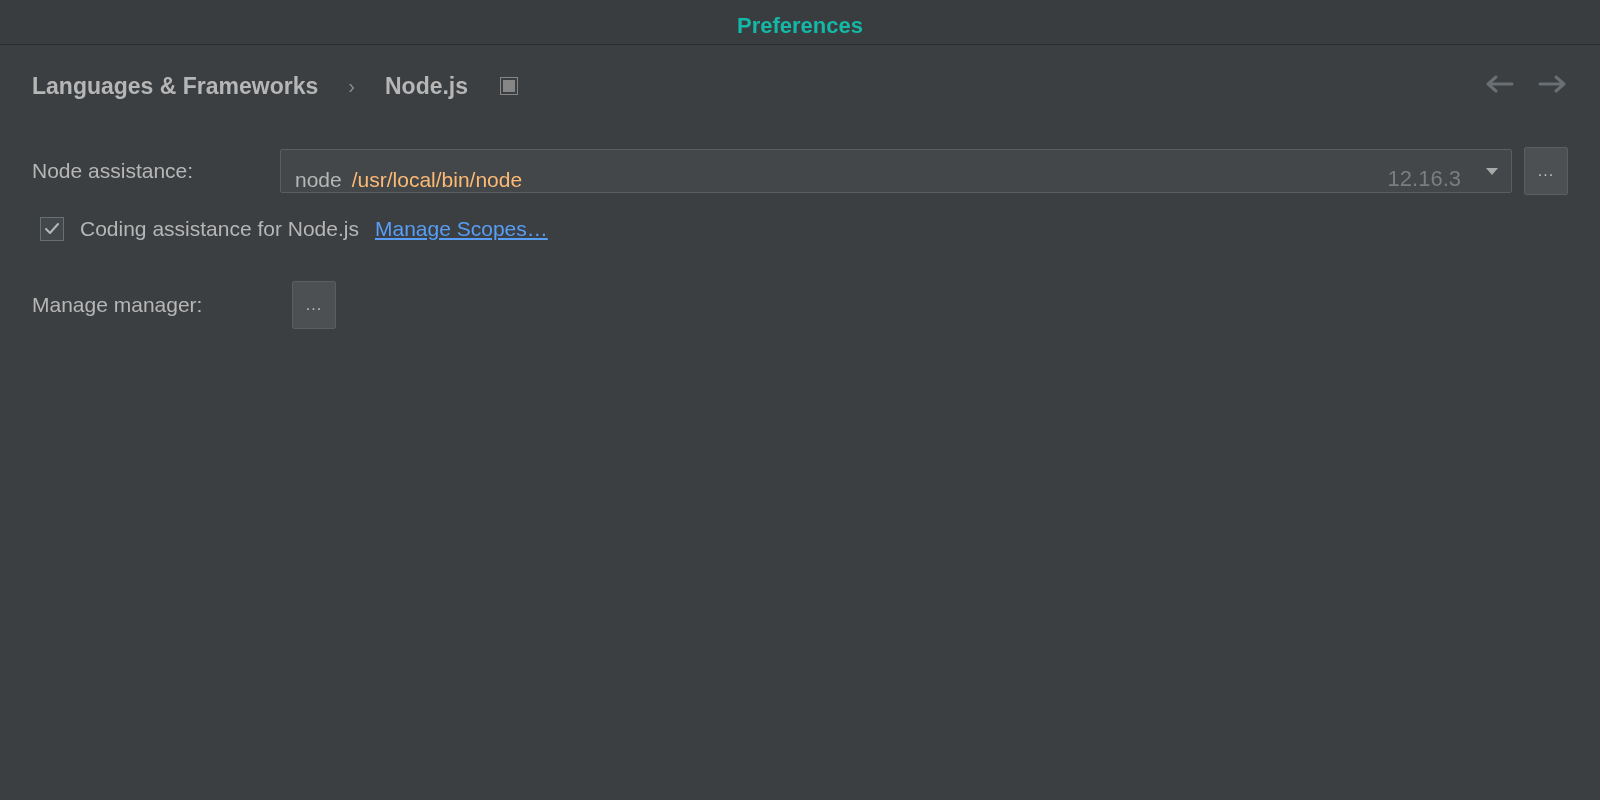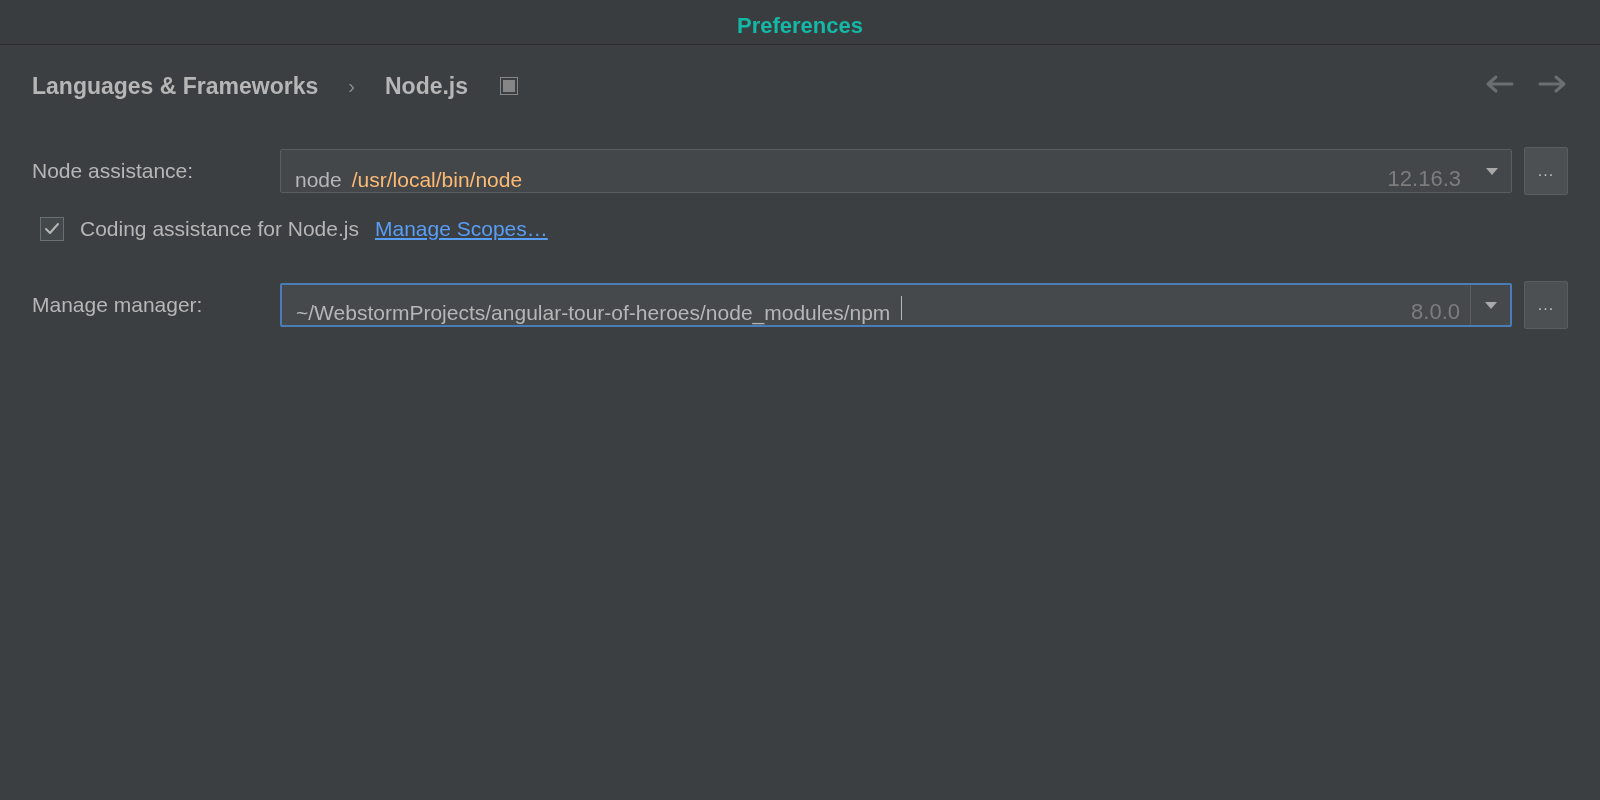--- a/index.html
+++ b/index.html
@@ -233,26 +233,16 @@
       <svg width="16" height="14" viewBox="0 0 16 14">
           <path d="M2 7 L6 11 L14 2" stroke="#b6b6b6" stroke-width="2" fill="none" stroke-linecap="round" stroke-linejoin="round"></path>
         </svg>
     </span>
     <span class="checkbox-label">Coding assistance for Node.js</span>
     <span class="link">Manage Scopes…</span>
   </div>
 
   <div class="form-row">
     <span class="form-label">Manage manager:</span>
-    <div class="combo focused">
-      <span class="combo-text">
-        <span class="prefix">~/WebstormProjects/angular-tour-of-heroes/node_modules/npm</span>
-          <span class="cursor-caret"></span>
-      </span>
-      <span class="combo-version">8.0.0</span>
-      <span class="combo-caret">
-          <span class="caret-down"></span>
-        </span>
-    </div>
     <div class="ellipsis-btn">...</div>
   </div>
 
 </div>
 
 </body></html>

